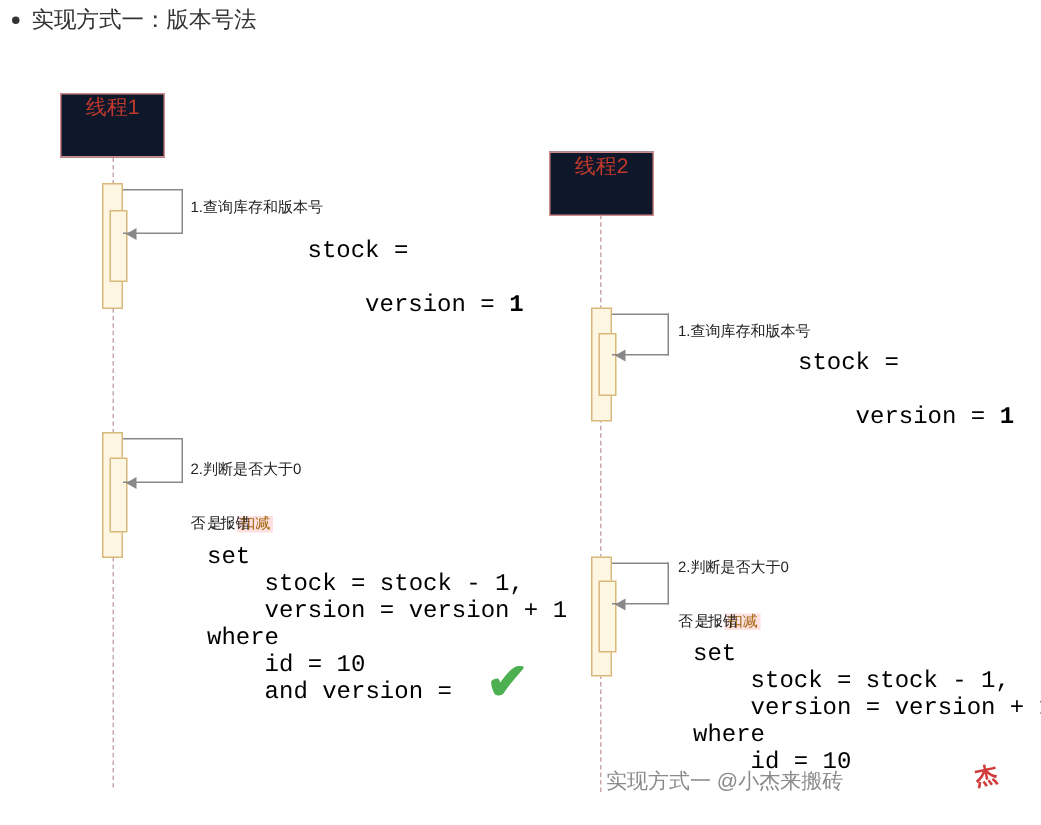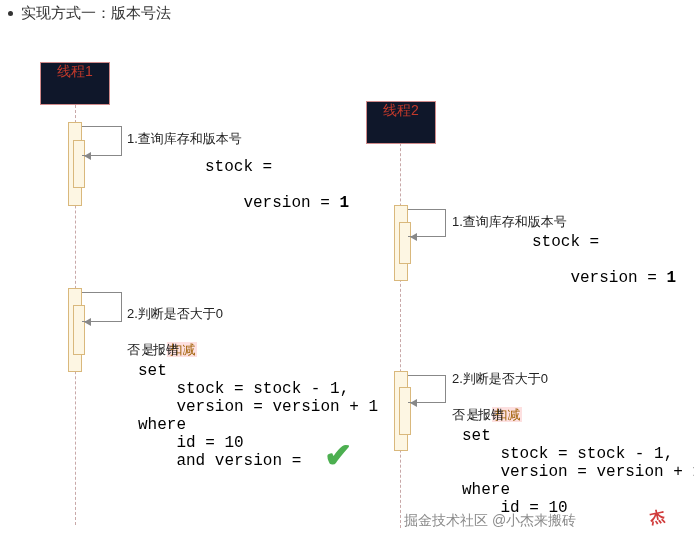--- a/index.html
+++ b/index.html
@@ -75,21 +75,21 @@
   .arrowhead {
     position: absolute;
     width: 0; height: 0;
     border-top: 4px solid transparent;
     border-bottom: 4px solid transparent;
     border-right: 7px solid #888888;
   }
   
   .msg {
     position: absolute;
-    font-size: 13px;
+    font-size: 10px;
     color: #222222;
     line-height: 18px;
     white-space: pre;
   }
   .mono {
     font-family: "Liberation Mono", monospace;
     font-size: 16px;
     line-height: 18px;
     white-space: pre;
   }
@@ -196,16 +196,16 @@
   </div>
   <div class="msg" style="left:452px; top:406px;">否：报错</div>
   <div class="mono" style="position:absolute; left:462px; top:427px;">set
     stock = stock - 1,
     version = version + 1
 where
     id = 10</div>
 
   <div class="check" style="left:324px; top:438px;">✔</div>
 
-  <div class="watermark" style="left:404px; top:512px;">掘金技术社区 @小杰来搬砖</div>
+  <div class="watermark" style="left:404px; top:512px;">实现方式一 @小杰来搬砖</div>
   <div class="wm-mark" style="left:650px; top:508px;">杰</div>
 
 </div>
 
 </body></html>

